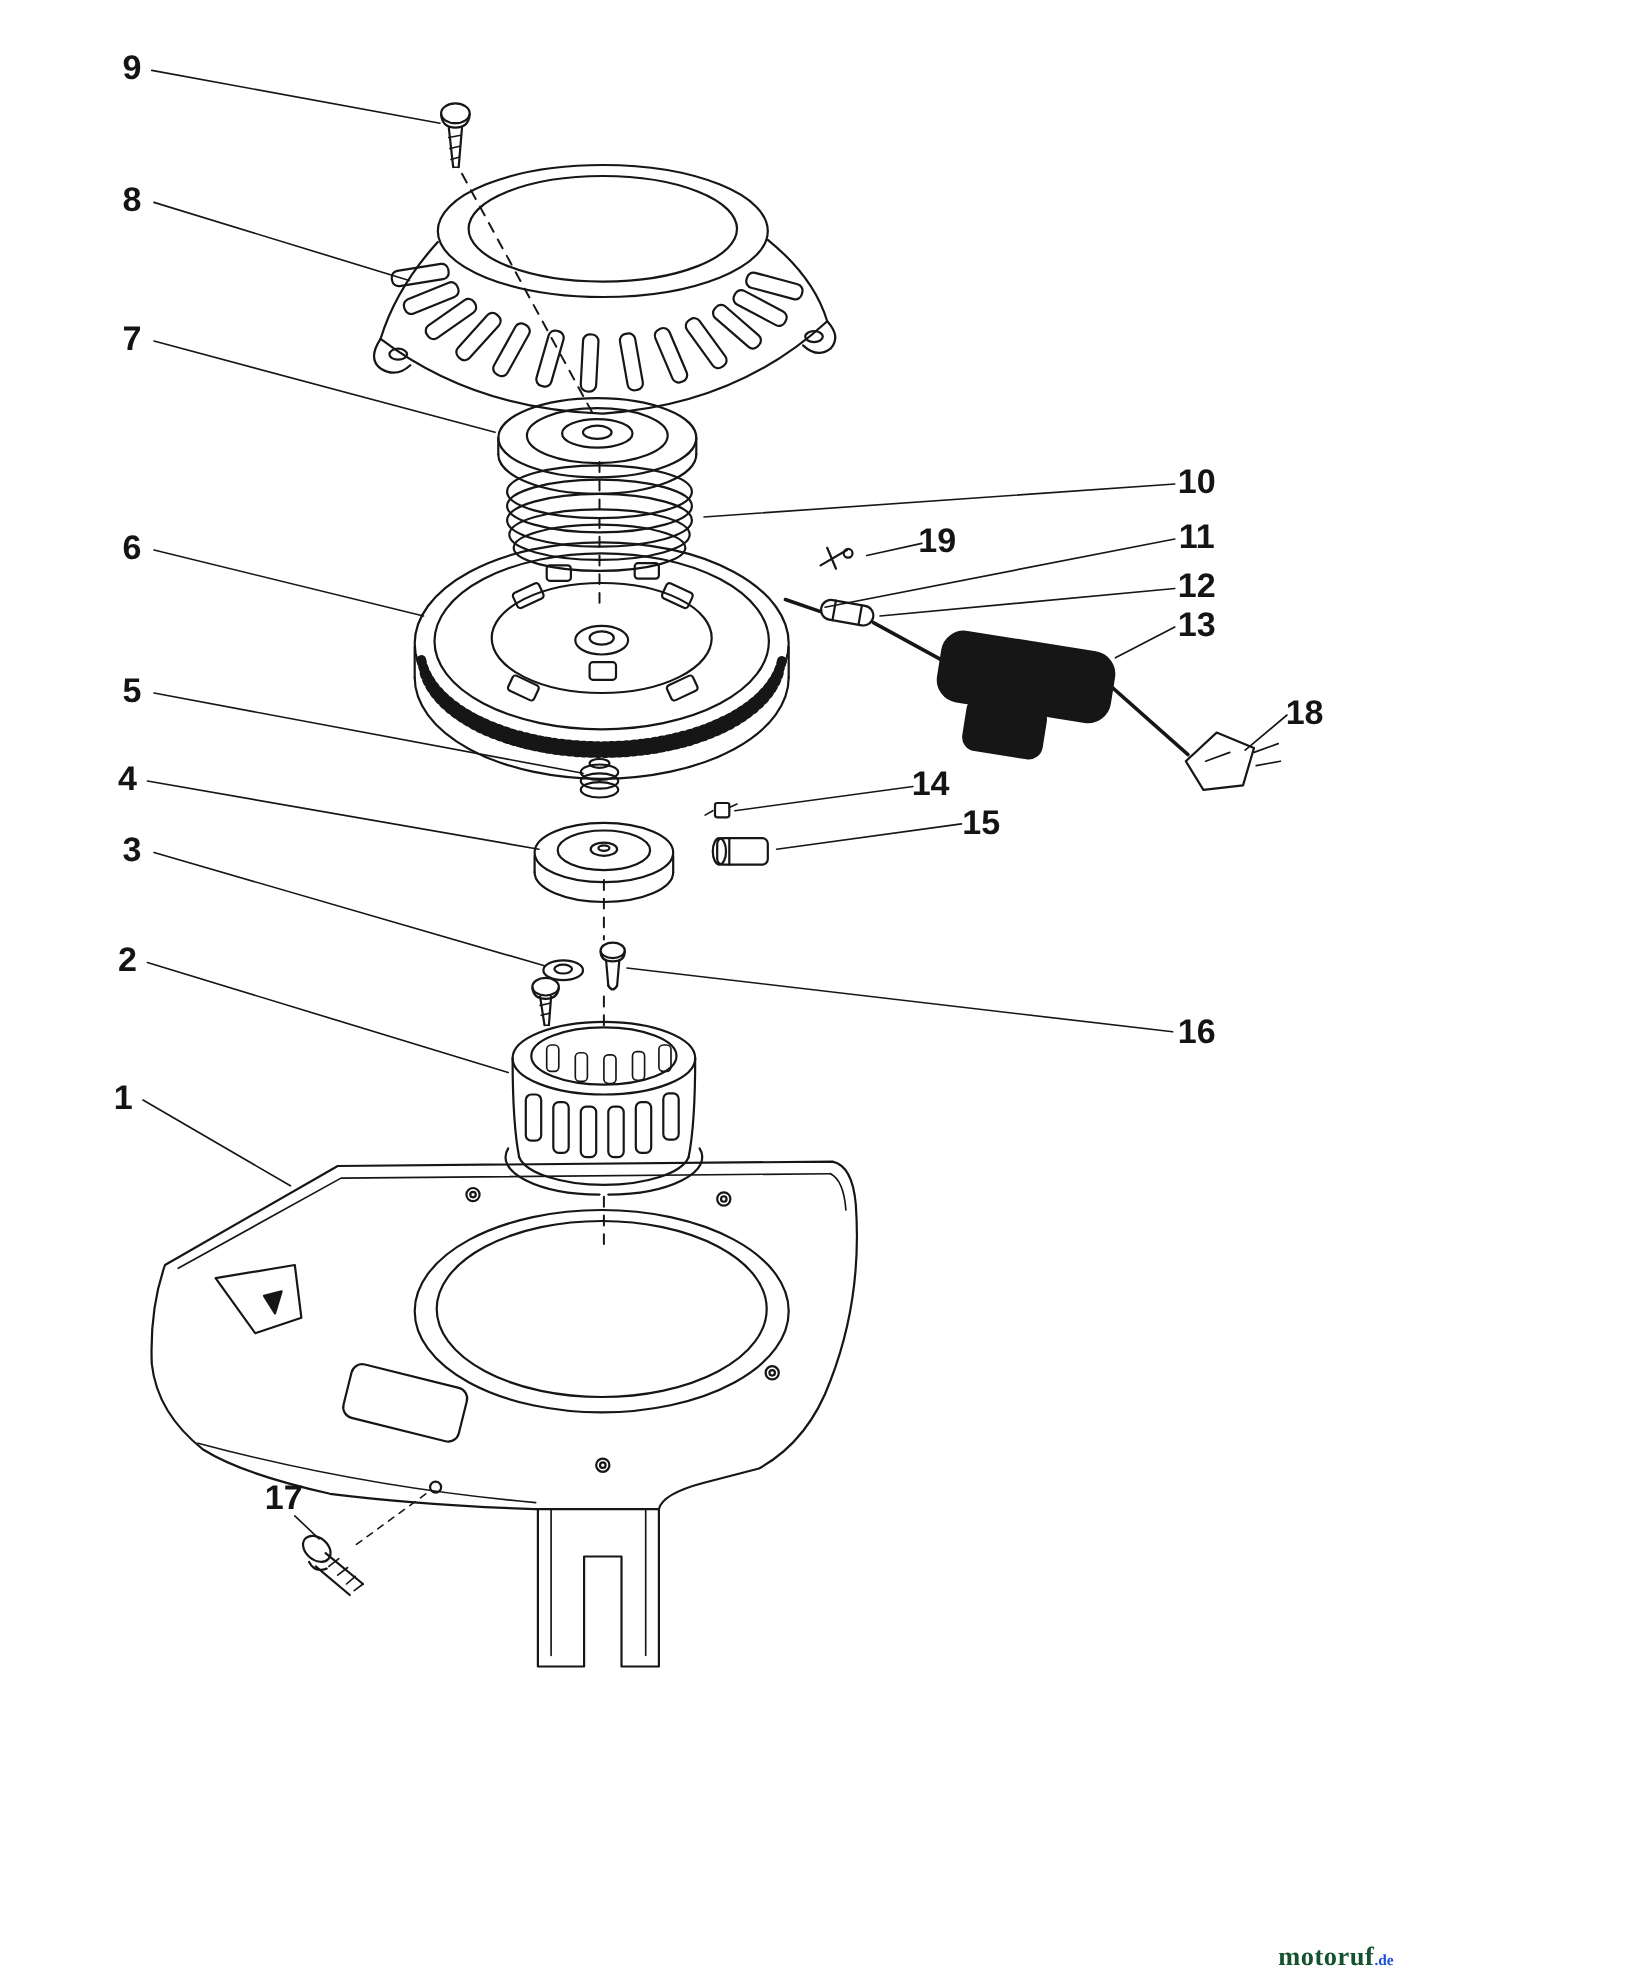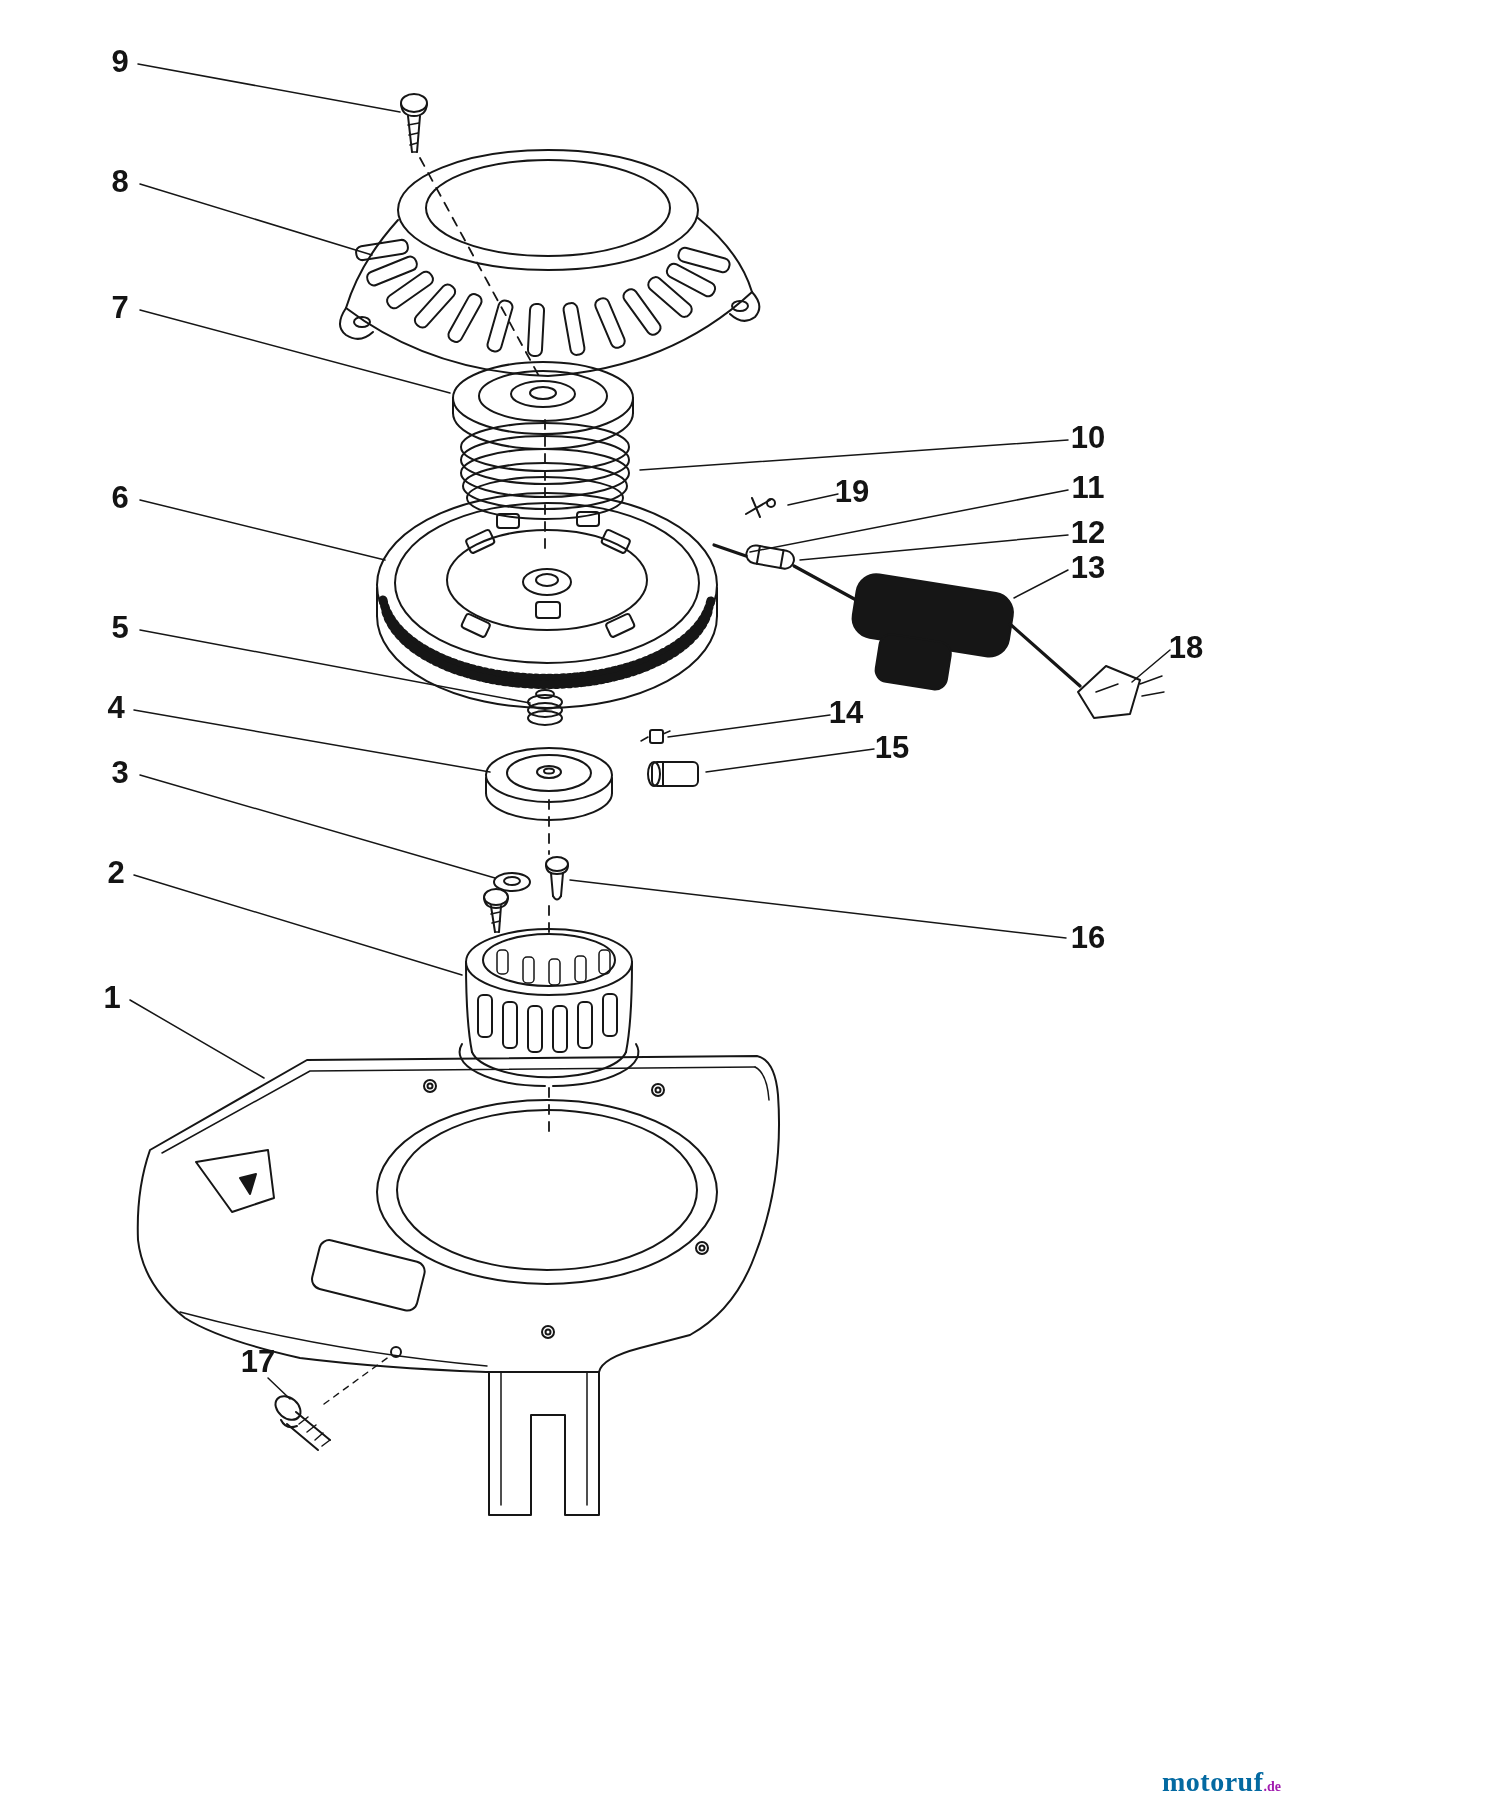--- a/index.html
+++ b/index.html
@@ -18,22 +18,22 @@
   .solid{fill:#161616;stroke:#161616;}
   .dash{stroke-dasharray:9 8;stroke-width:1.8;}
   .dashthin{stroke-dasharray:6 6;stroke-width:1.4;}
   .mesh{stroke-width:9;stroke-dasharray:2.5 4;}
   svg text{stroke:none;fill:#141414;}
   .callout{font:700 31px "Liberation Sans",sans-serif;}
   .watermark{
     position:absolute;left:1162px;top:1766px;white-space:nowrap;
     font-family:"Liberation Serif",serif;
   }
-  .watermark .brand{font-size:28px;font-weight:700;color:#0369a1;letter-spacing:.5px;}
-  .watermark .tld{font-size:14px;font-weight:700;color:#a21caf;}
+  .watermark .brand{font-size:24px;font-weight:700;color:#14532d;letter-spacing:.5px;}
+  .watermark .tld{font-size:14px;font-weight:700;color:#1d4ed8;}
 </style>
 </head>
 <body>
 
 <div class="stage">
 <svg viewBox="0 0 1496 1800" xmlns="http://www.w3.org/2000/svg">
 
   <g>
     <path class="dash" d="M420,158 L540,378"></path>
     <path class="dash" d="M545,420 L545,555"></path>

